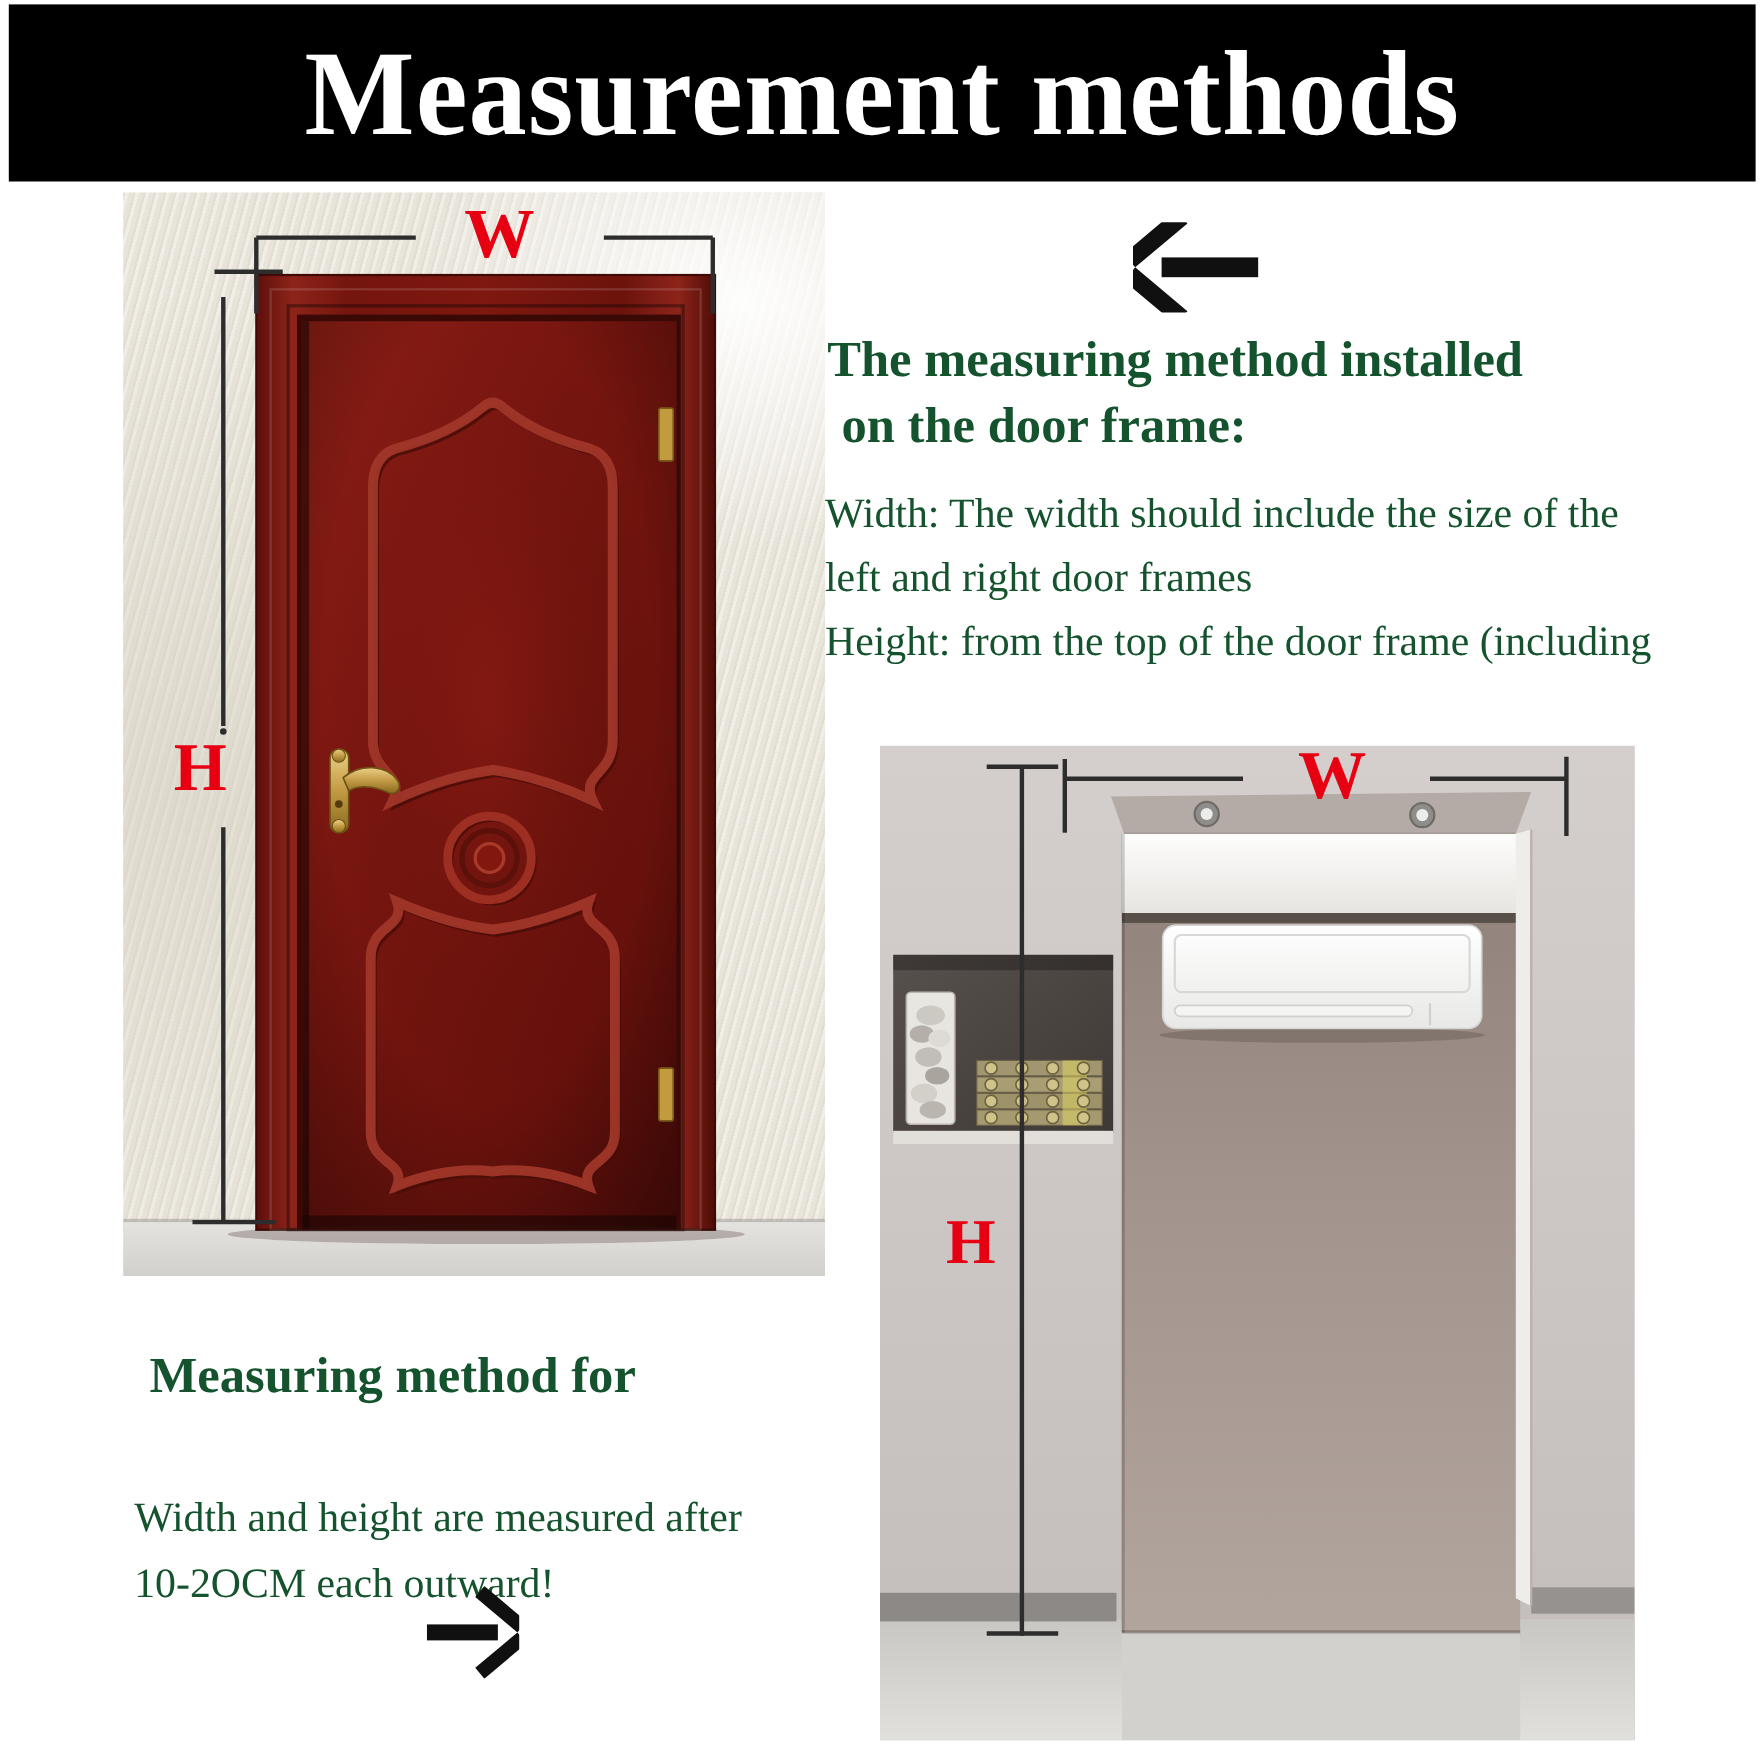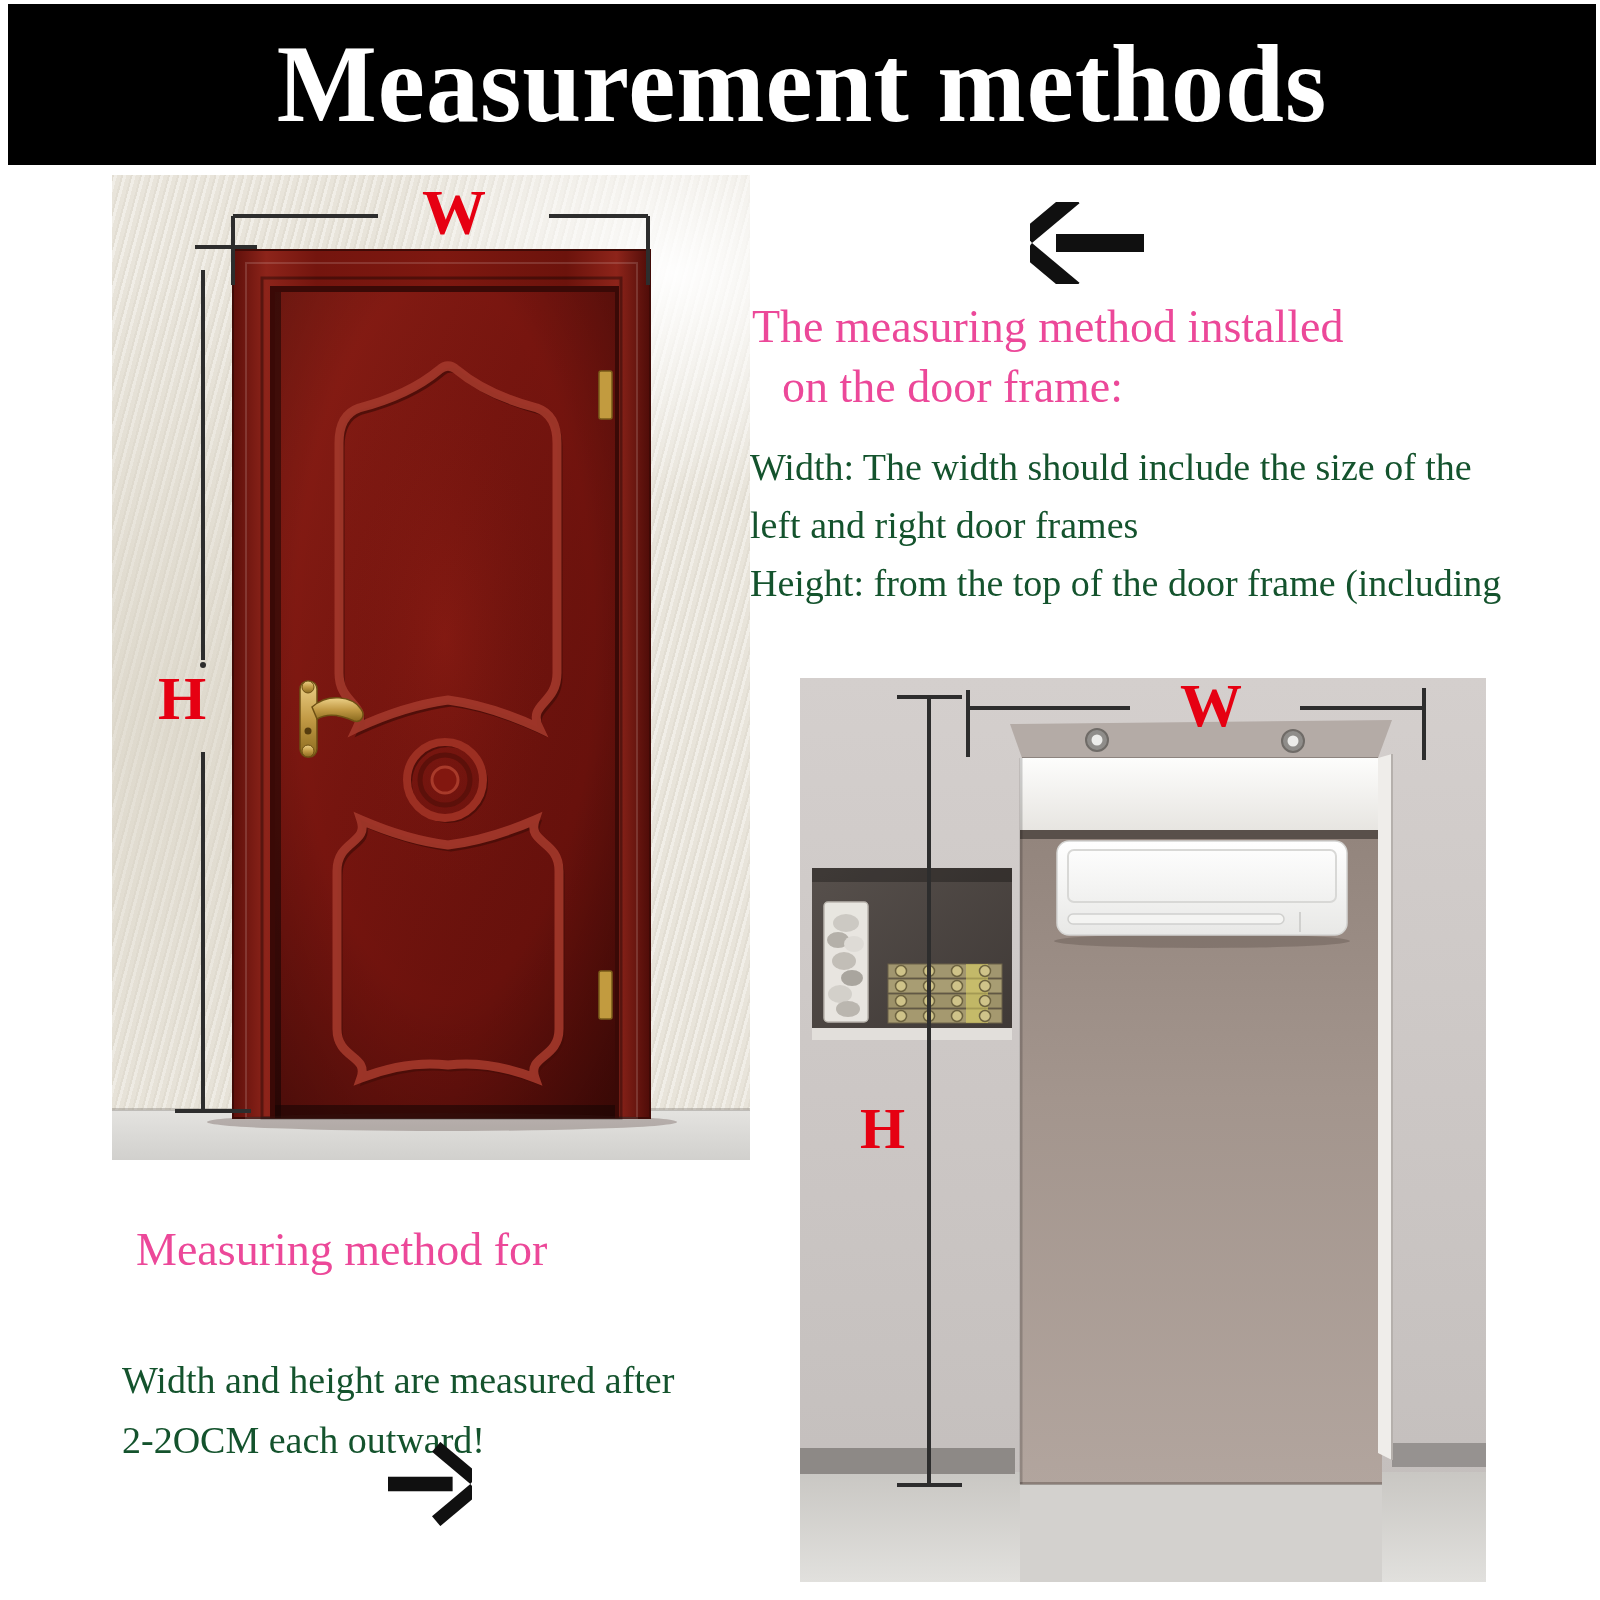--- a/index.html
+++ b/index.html
@@ -32,26 +32,26 @@
     position:absolute; color:#e60012; font-weight:bold; line-height:1;
     font-family:"Liberation Serif", serif; white-space:nowrap;
   }
   
   .arrow { position:absolute; }
   .arrow path, .arrow rect { fill:#101010; }
   .arrow-left  { left:1030px; top:202px;  width:114px; height:82px; }
   .arrow-right { left:388px;  top:1442px; width:84px;  height:84px; }
   
   .heading-line {
-    position:relative; font-weight:normal; color:#ec4899; font-size:46px;
+    position:relative; font-weight:bold; color:#14532d; font-size:46px;
     line-height:60px; white-space:nowrap;
   }
   .body-line { position:relative; color:#14532d; font-size:38px; white-space:nowrap; }
   .frame-heading { position:absolute; left:752px; top:297px; }
-  .frame-heading .heading-line + .heading-line { margin-left:30px; }
+  .frame-heading .heading-line + .heading-line { margin-left:13px; }
   .frame-body { position:absolute; left:750px; top:438px; }
   .frame-body .body-line { line-height:58px; }
   .wall-heading { position:absolute; left:136px; top:1220px; }
   .wall-heading .heading-line { line-height:59px; }
   .wall-body { position:absolute; left:122px; top:1350px; }
   .wall-body .body-line { line-height:60px; }
 </style>
 </head>
 <body>
 
@@ -297,21 +297,21 @@
     </svg>
     <span class="dim-label" style="left:380px; top:-4px; font-size:62px;">W</span>
     <span class="dim-label" style="left:60px; top:422px; font-size:58px;">H</span>
   </figure>
 
   <div class="wall-heading">
     <div class="heading-line">Measuring method for</div>
   </div>
   <div class="wall-body">
     <div class="body-line">Width and height are measured after</div>
-    <div class="body-line">2-2OCM each outward!</div>
+    <div class="body-line">10-2OCM each outward!</div>
   </div>
 
   <svg class="arrow arrow-right" viewBox="0 0 104 84">
     <rect x="0" y="33" width="80" height="18"></rect>
     <rect x="-62" y="-16" width="62" height="16" transform="translate(102,42) rotate(40)"></rect>
     <rect x="-62" y="0" width="62" height="16" transform="translate(102,42) rotate(-40)"></rect>
   </svg>
 
 </div>
 

